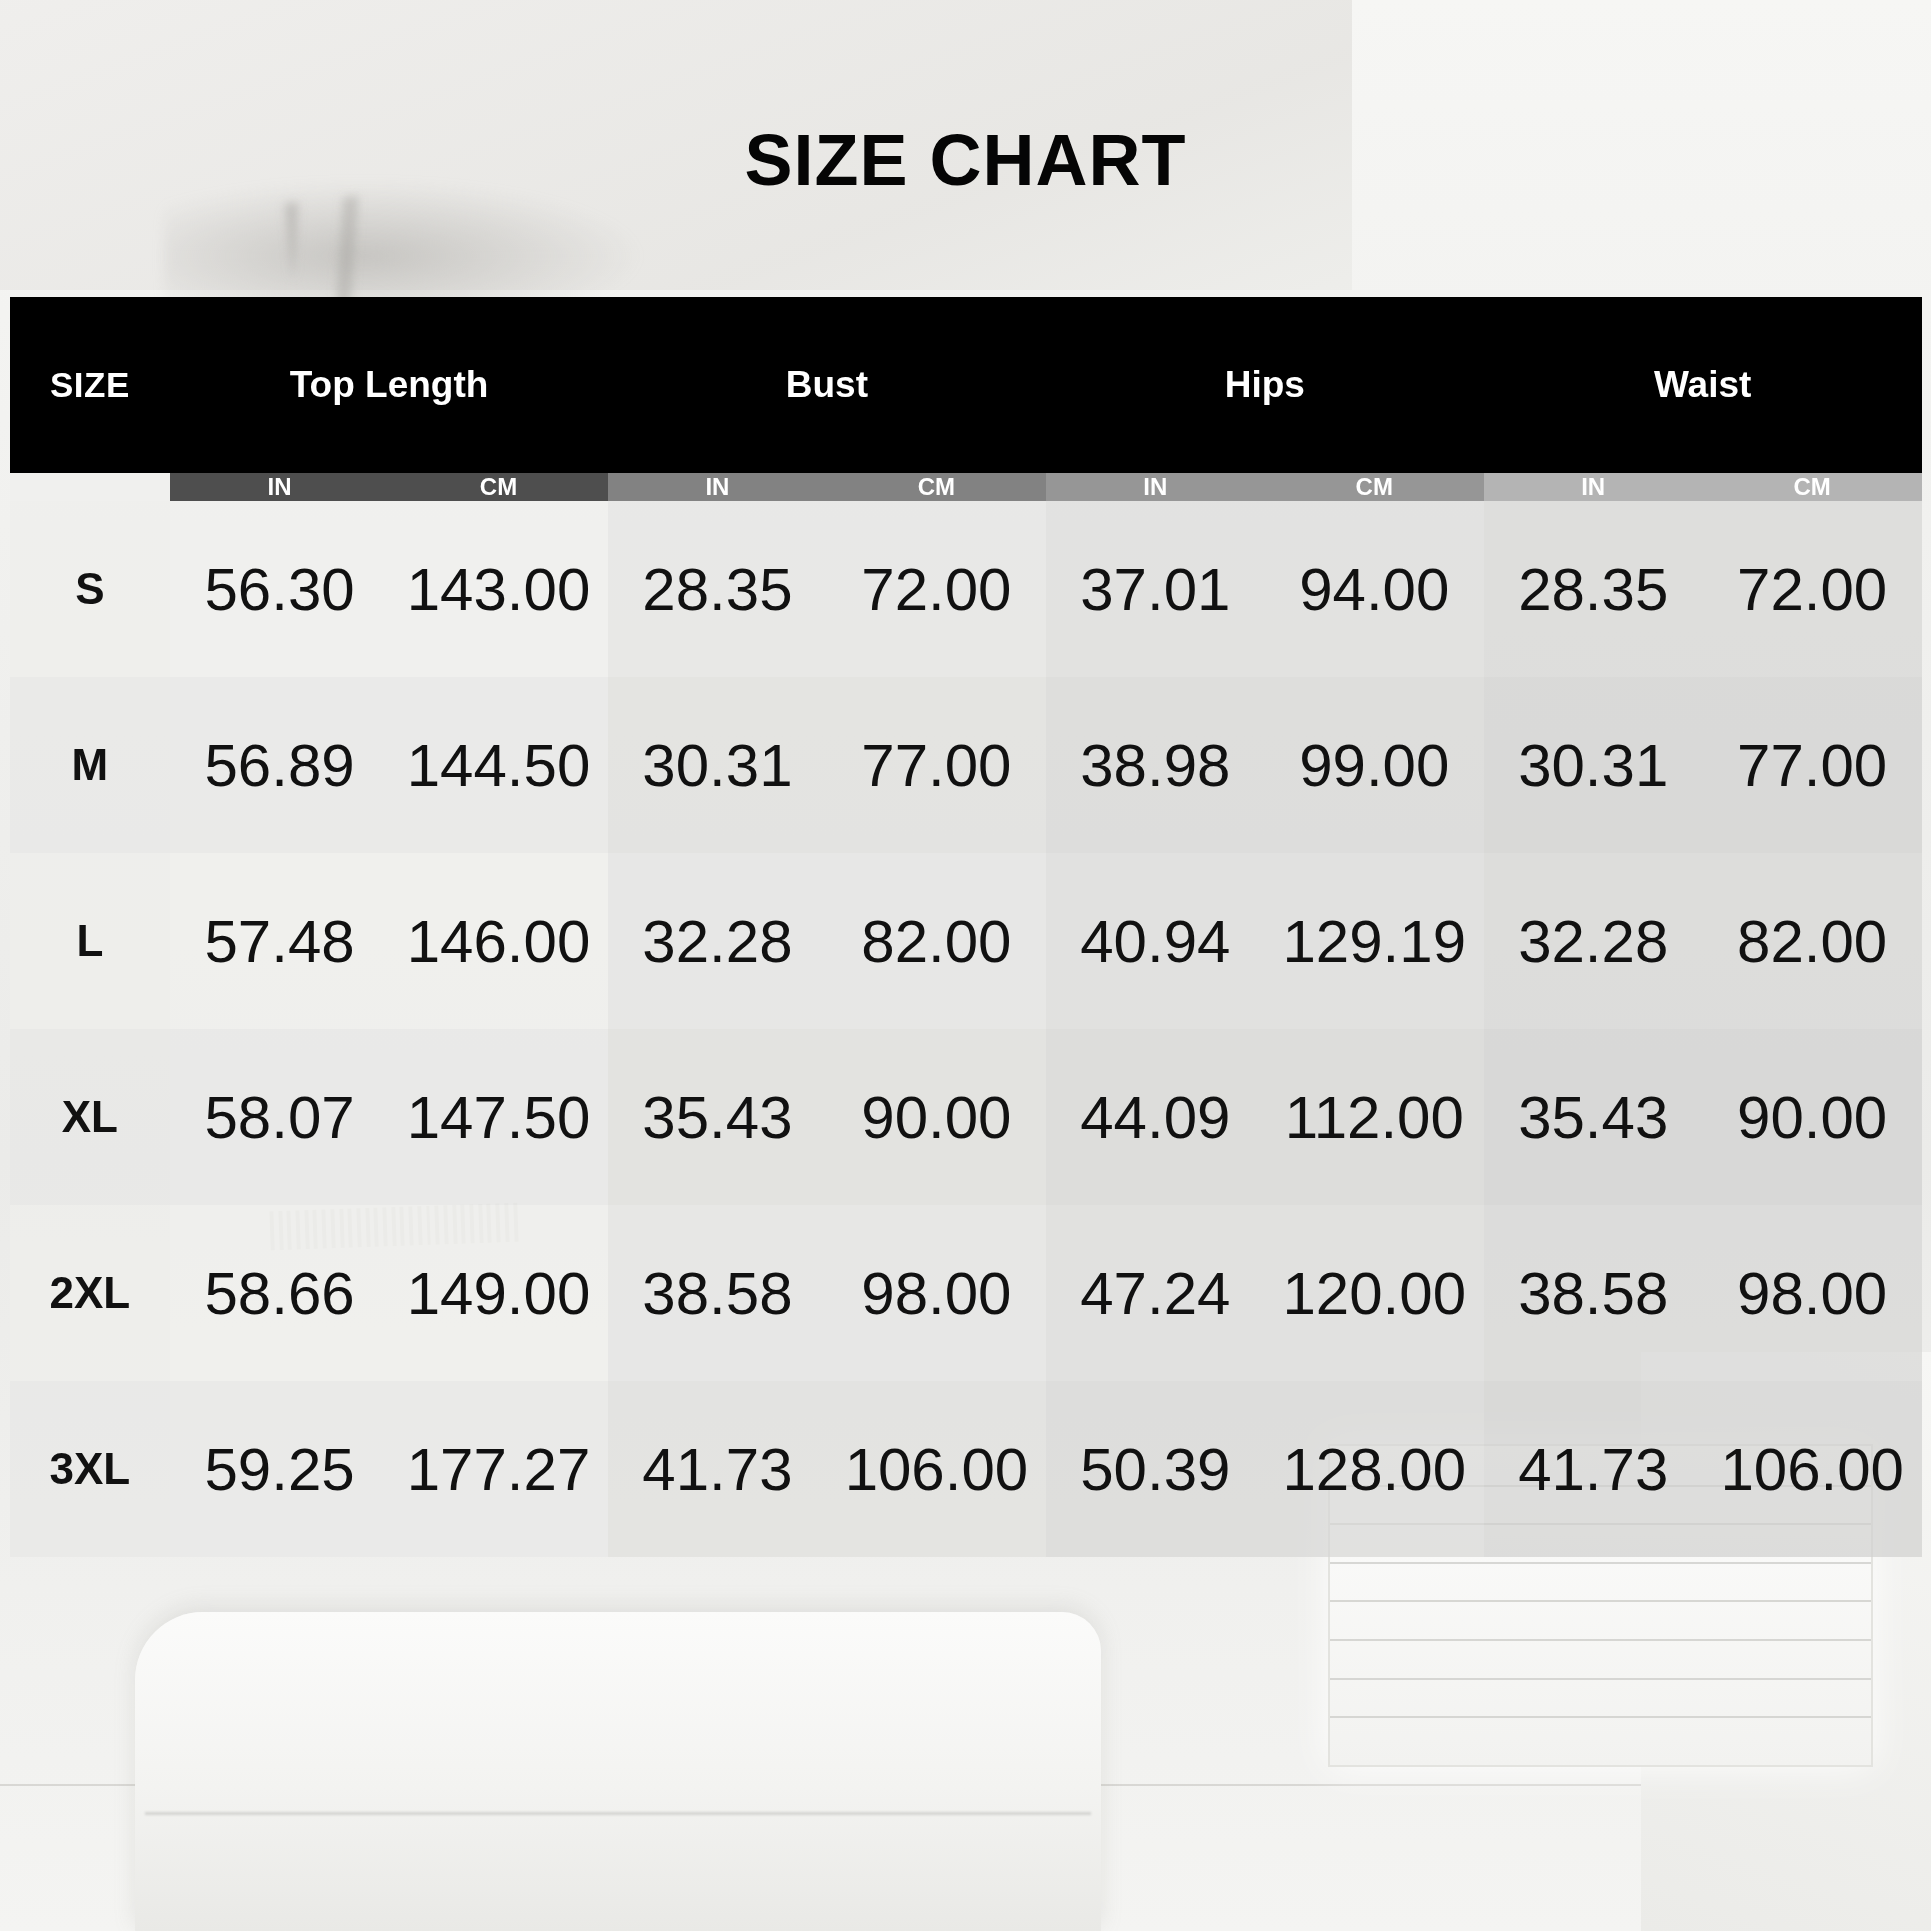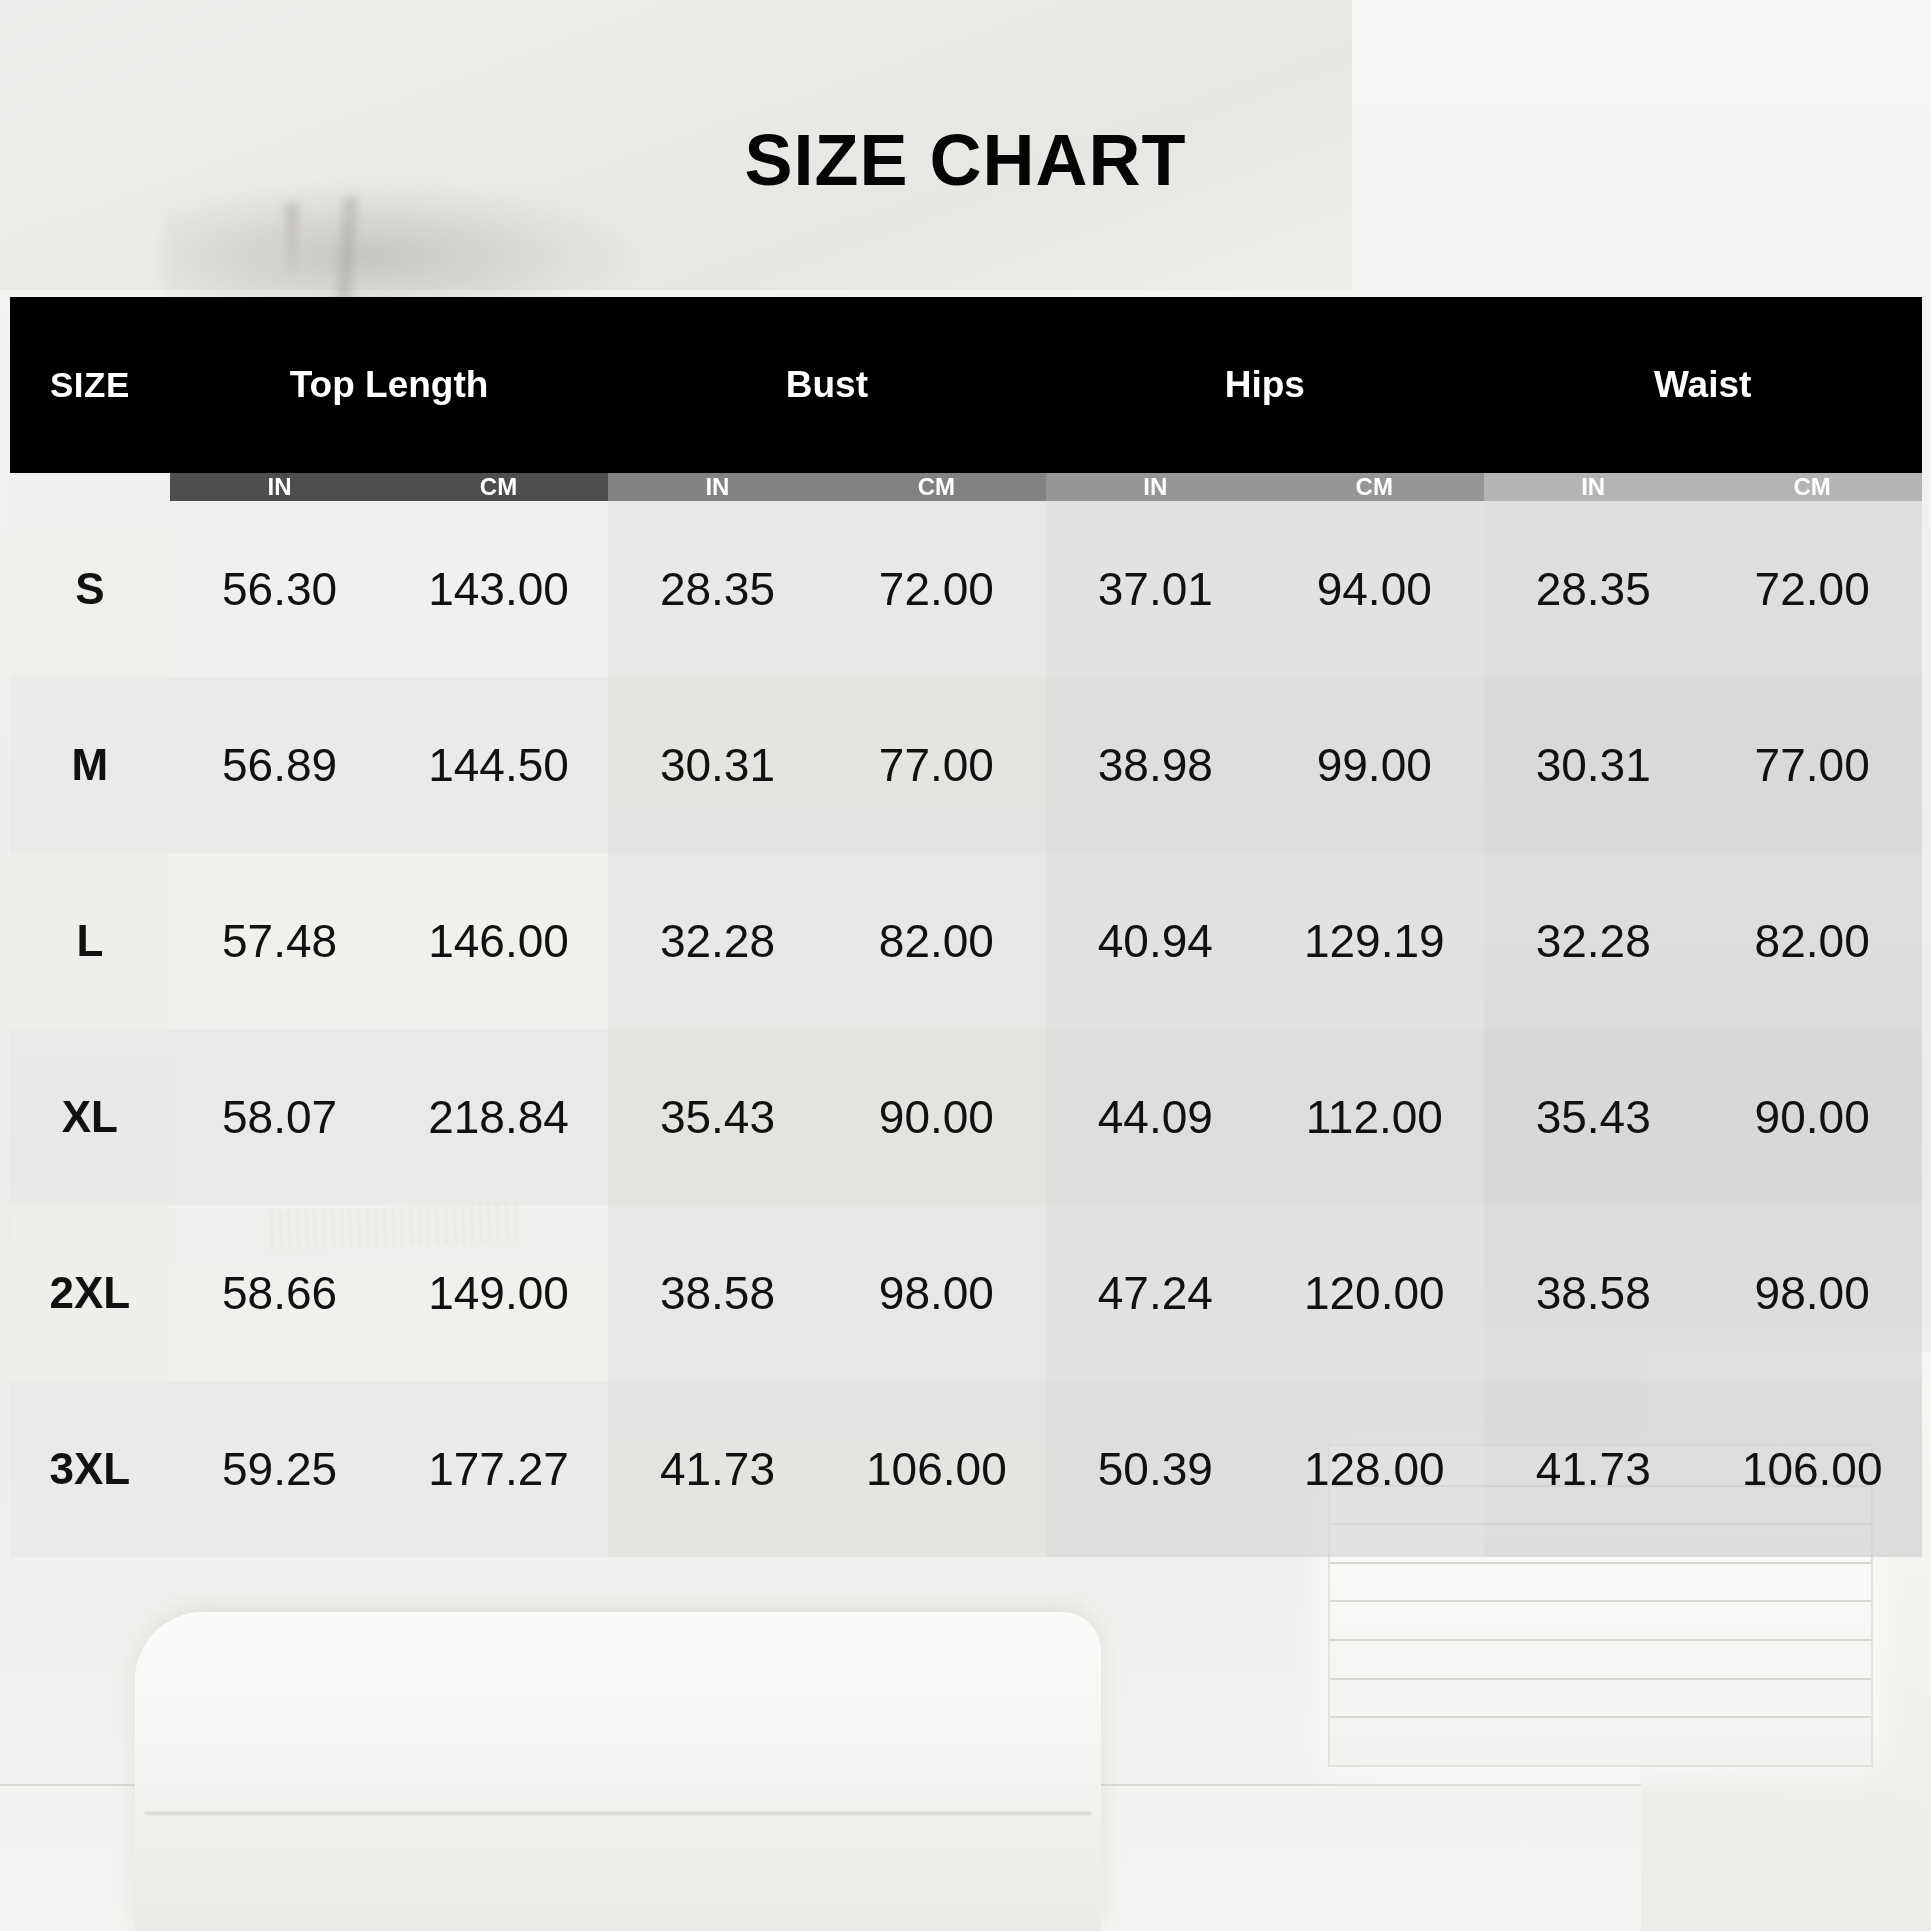--- a/index.html
+++ b/index.html
@@ -150,21 +150,21 @@
   .hdr-sub th.blank { background: #f0f0ee; }
   .sub-a { background: #4e4e4e; }
   .sub-b { background: #828282; }
   .sub-c { background: #969696; }
   .sub-d { background: #b4b4b4; }
 
   
   tbody td {
     height: 176px;
     text-align: center;
-    font-size: 46px;
+    font-size: 60px;
     color: #111111;
     padding: 0;
     font-weight: normal;
   }
   tbody td.size-label {
     font-weight: bold;
     font-size: 44px;
   }
 
   
@@ -279,21 +279,21 @@
           <td class="col-grp-b">32.28</td>
           <td class="col-grp-b">82.00</td>
           <td class="col-grp-c">40.94</td>
           <td class="col-grp-c">129.19</td>
           <td class="col-grp-d">32.28</td>
           <td class="col-grp-d">82.00</td>
         </tr>
         <tr>
           <td class="size-label col-size">XL</td>
           <td class="col-grp-a">58.07</td>
-          <td class="col-grp-a">218.84</td>
+          <td class="col-grp-a">147.50</td>
           <td class="col-grp-b">35.43</td>
           <td class="col-grp-b">90.00</td>
           <td class="col-grp-c">44.09</td>
           <td class="col-grp-c">112.00</td>
           <td class="col-grp-d">35.43</td>
           <td class="col-grp-d">90.00</td>
         </tr>
         <tr>
           <td class="size-label col-size">2XL</td>
           <td class="col-grp-a">58.66</td>

